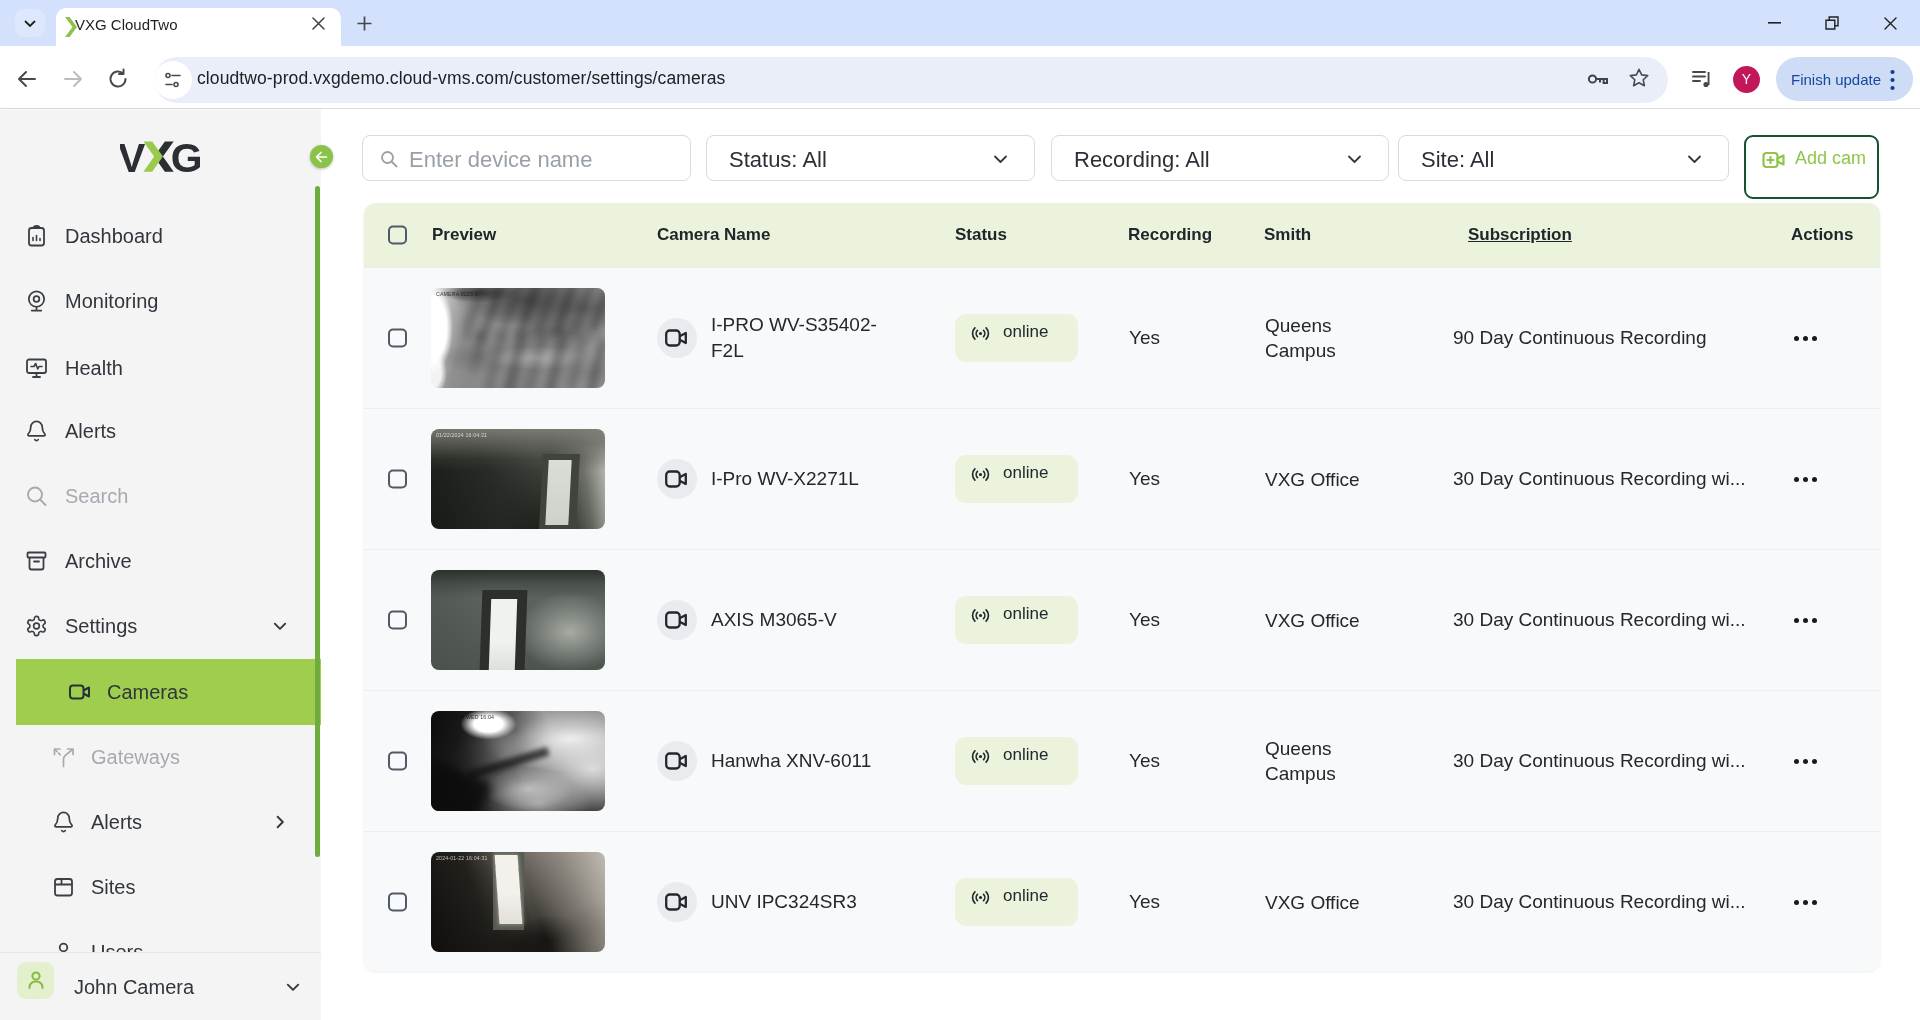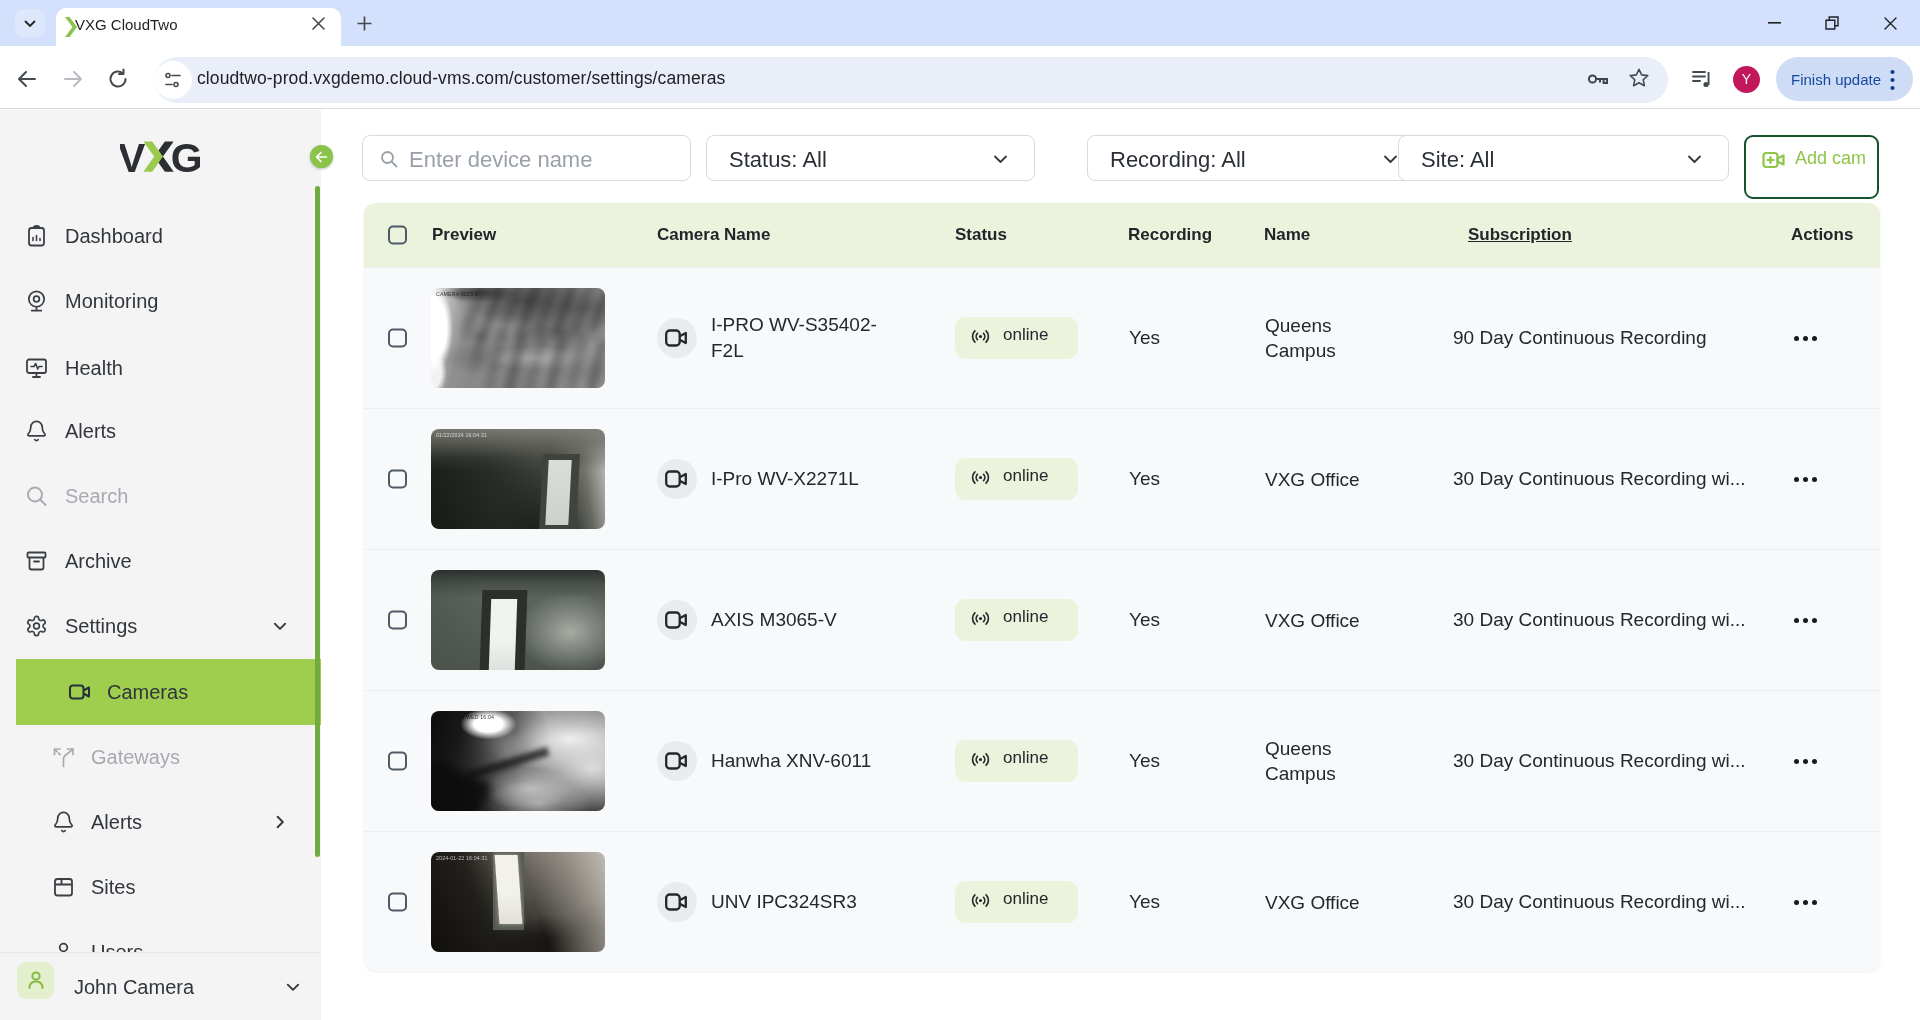--- a/index.html
+++ b/index.html
@@ -45,21 +45,21 @@
 
 
 #table { position:absolute; left:43px; top:93px; width:1516px; height:768px; background:#f8f9fa; border-radius:12px; box-shadow:0 1px 3px rgba(0,0,0,0.07); }
 #thead { position:absolute; left:0; top:0; width:1516px; height:64px; background:#ebf3dc; border-radius:12px 12px 0 0; }
 .th { position:absolute; top:50%; transform:translateY(-50%); font-size:17px; font-weight:bold; color:#21262c; }
 .row { position:absolute; left:0; width:1516px; height:141px; border-top:1px solid #eceef0; }
 .cb { position:absolute; left:24px; top:50%; transform:translateY(-50%); width:19px; height:19px; border:2px solid #4e5a68; border-radius:5px; }
 .preview { position:absolute; left:67px; top:50%; transform:translateY(-50%); width:174px; height:100px; border-radius:8px; overflow:hidden; }
 .camcircle { position:absolute; left:293px; top:50%; transform:translateY(-50%); width:40px; height:40px; border-radius:50%; background:#e9ebef; }
 .camname { position:absolute; left:347px; top:50%; transform:translateY(-50%); font-size:19px; color:#23282e; line-height:26px; }
-.pill { position:absolute; left:591px; top:50%; transform:translateY(-50%); width:123px; height:42px; border-radius:11px; background:#ebf3dc; }
+.pill { position:absolute; left:591px; top:50%; transform:translateY(-50%); width:123px; height:48px; border-radius:11px; background:#ebf3dc; }
 .pilltext { position:absolute; left:48px; top:8px; font-size:17px; color:#23282e; }
 .yes { position:absolute; left:765px; top:50%; transform:translateY(-50%); font-size:19px; color:#23282e; }
 .site { position:absolute; left:901px; top:50%; transform:translateY(-50%); font-size:19px; color:#23282e; line-height:25px; }
 .subsc { position:absolute; left:1089px; top:50%; transform:translateY(-50%); font-size:19px; color:#23282e; }
 .dots { position:absolute; left:1430px; top:50%; transform:translateY(-50%); width:24px; height:6px; }
 .dot { position:absolute; top:1px; width:5px; height:5px; border-radius:50%; background:#17191c; }
 
 
 .img1 { background:
   radial-gradient(ellipse 55px 14px at 28% 5%, rgba(20,20,20,0.85), rgba(20,20,20,0) 70%),
@@ -338,21 +338,21 @@
           <path d="M13 13 L17.5 17.5" stroke="#9aa0a8" stroke-width="1.8" stroke-linecap="round"></path>
         </svg>
       <div class="filterlabel" style="left:46px;color:#9aa0a8;">Enter device name</div>
     </div>
     <div class="filter" style="left:385px; width:329px;">
       <div class="filterlabel" style="left:22px;">Status: All</div>
       <svg style="position:absolute;right:25px;top:15px" width="17" height="17" viewBox="0 0 17 17">
           <path d="M3 5.5 L8.5 11 L14 5.5" stroke="#33383e" stroke-width="1.8" fill="none" stroke-linecap="round" stroke-linejoin="round"></path>
         </svg>
     </div>
-    <div class="filter" style="left:730px; width:338px;margin-left:36px;">
+    <div class="filter" style="left:730px; width:338px;">
       <div class="filterlabel" style="left:22px;">Recording: All</div>
       <svg style="position:absolute;right:25px;top:15px" width="17" height="17" viewBox="0 0 17 17">
           <path d="M3 5.5 L8.5 11 L14 5.5" stroke="#33383e" stroke-width="1.8" fill="none" stroke-linecap="round" stroke-linejoin="round"></path>
         </svg>
     </div>
     <div class="filter" style="left:1077px; width:331px;">
       <div class="filterlabel" style="left:22px;">Site: All</div>
       <svg style="position:absolute;right:25px;top:15px" width="17" height="17" viewBox="0 0 17 17">
           <path d="M3 5.5 L8.5 11 L14 5.5" stroke="#33383e" stroke-width="1.8" fill="none" stroke-linecap="round" stroke-linejoin="round"></path>
         </svg>
@@ -366,21 +366,21 @@
       <div id="addcamtext">Add cam</div>
     </div>
 
     <div id="table">
       <div id="thead">
         <div class="cb" style="top:32px;"></div>
         <div class="th" style="left:68px;">Preview</div>
         <div class="th" style="left:293px;">Camera Name</div>
         <div class="th" style="left:591px;">Status</div>
         <div class="th" style="left:764px;">Recording</div>
-        <div class="th" style="left:900px;">Name</div>
+        <div class="th" style="left:900px;">Smith</div>
         <div class="th" style="left:1104px;text-decoration:underline;">Subscription</div>
         <div class="th" style="left:1427px;">Actions</div>
       </div>
       <div id="rows">
           <div class="row" style="top:64px;">
             <div class="cb"></div>
             <div class="preview img1">
               <div class="tstamp" style="color:#1a1a1a">CAMERA 0223-1</div>
             </div>
             <div class="camcircle">

